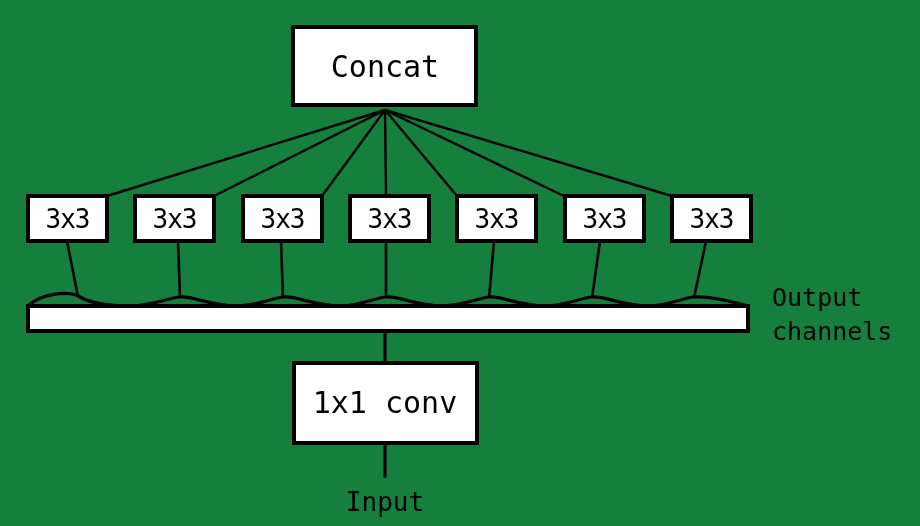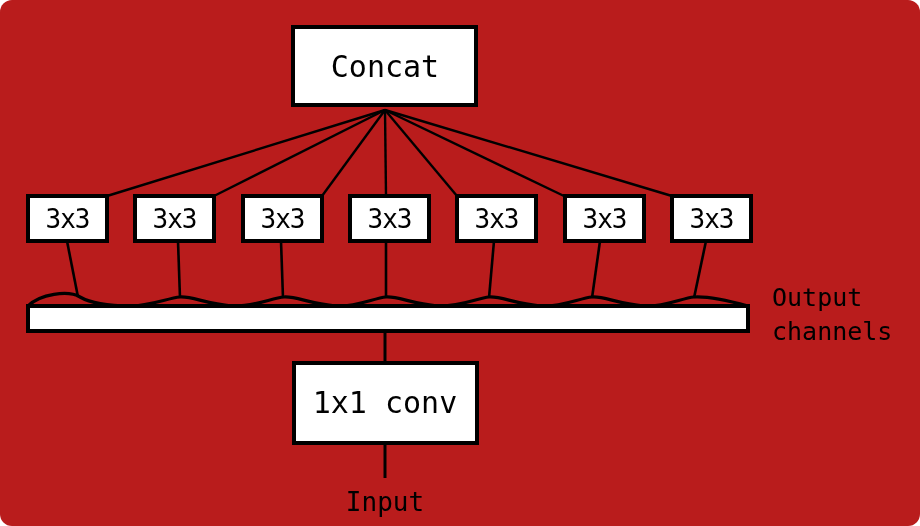--- a/index.html
+++ b/index.html
@@ -7,23 +7,22 @@
     padding: 0;
     background: #ffffff;
   }
   body {
     font-family: "DejaVu Sans Mono", "Liberation Mono", monospace;
   }
   #canvas {
     position: relative;
     width: 920px;
     height: 526px;
-    background: #b91c1c;
+    background: #15803d;
     overflow: hidden;
-    border-radius: 12px;
   }
   #diagram-svg {
     position: absolute;
     left: 0;
     top: 0;
     width: 920px;
     height: 526px;
   }
   .box-rect {
     fill: #ffffff;

